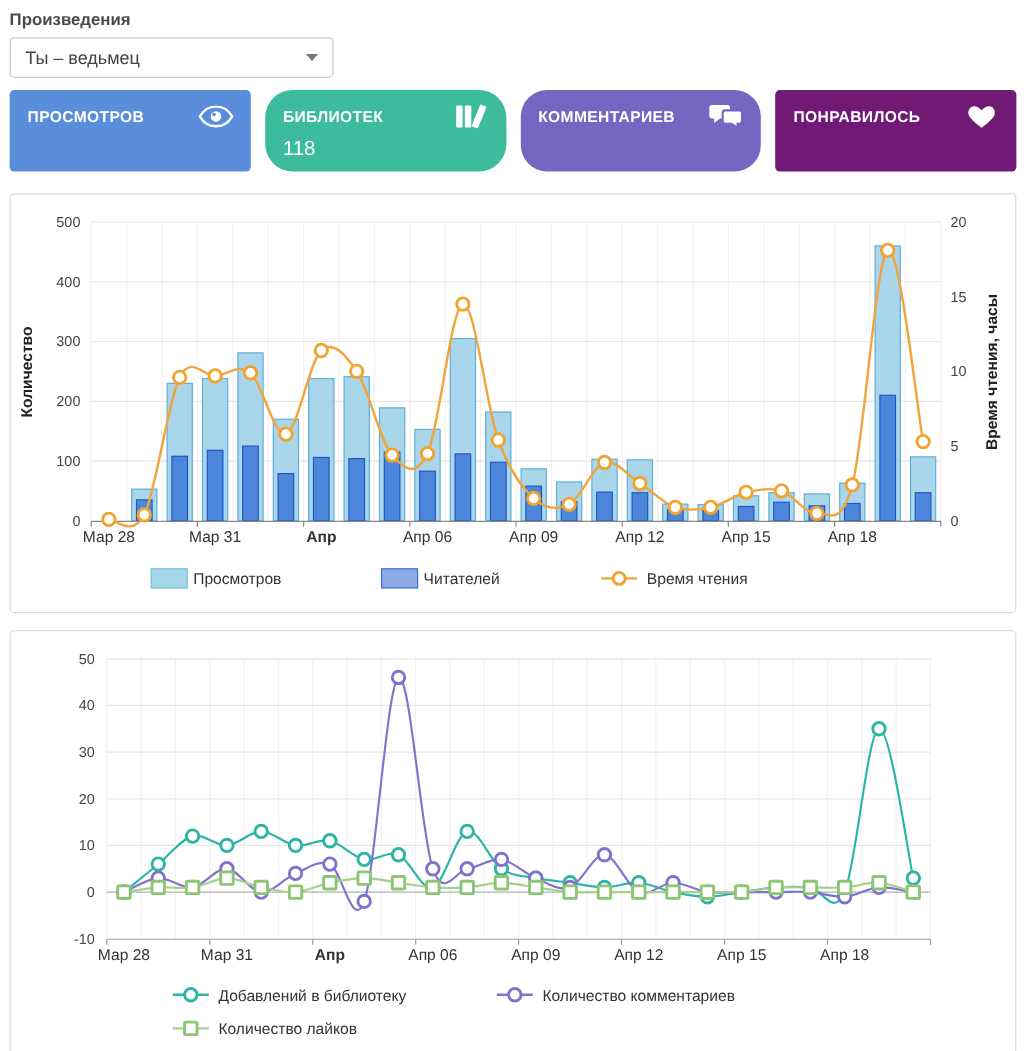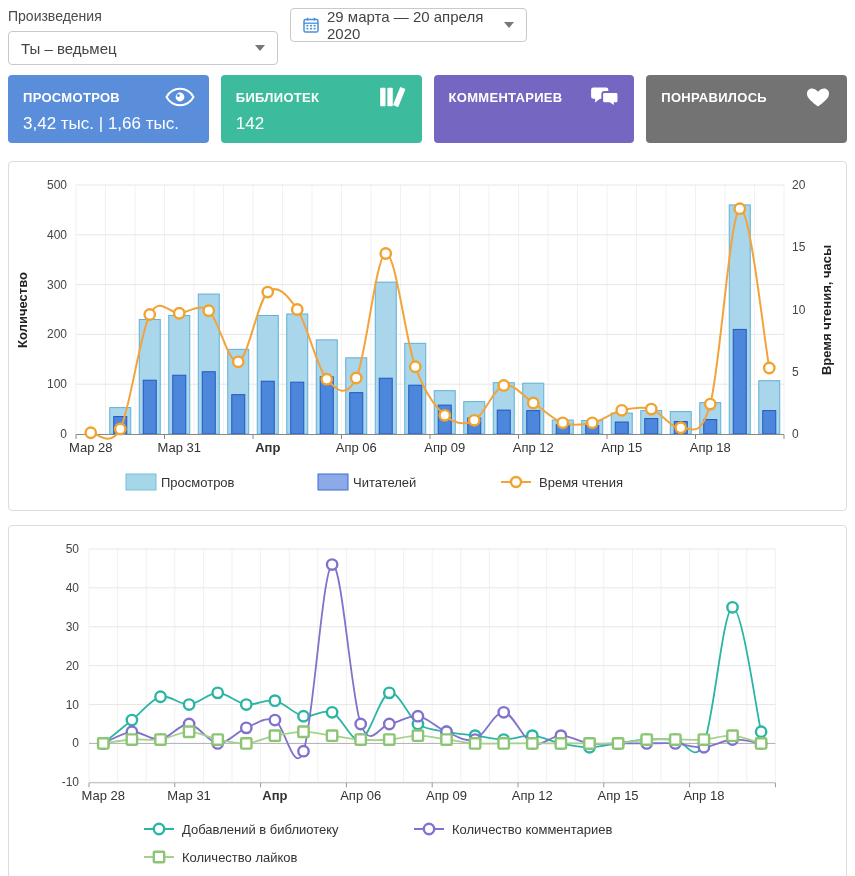--- a/index.html
+++ b/index.html
@@ -1,18 +1,18 @@
 <!DOCTYPE html>
 <html><head>
 <meta charset="utf-8">
 <style>
   html,body{margin:0;padding:0;background:#fff;}
   body{width:855px;font-family:"Liberation Sans","DejaVu Sans",sans-serif;color:#333;}
   .toolbar{display:flex;gap:12px;padding:8px 8px 0 8px;}
-  .field-label{font-size:14px;color:#4a4a4a;margin-bottom:7px;}
+  .field-label{font-size:14px;color:#4a4a4a;margin-bottom:7px;font-weight:bold;}
   .work-group{width:270px;}
   .period-group{width:237px;}
   .select-box{box-sizing:border-box;height:34px;border:1px solid #c9c9c9;border-radius:4px;
     display:flex;align-items:center;padding:0 12px;font-size:15px;color:#444;cursor:pointer;background:#fff;}
   .select-box .grow{flex:1;}
   .caret{width:0;height:0;border-left:5px solid transparent;border-right:5px solid transparent;
     border-top:6px solid #777;margin-left:8px;flex:none;}
   .cal-icon{width:16px;height:16px;margin-right:8px;flex:none;}
   .cards{display:flex;gap:12px;padding:10px 8px 0 8px;}
   .card{flex:1;height:68px;border-radius:4px;color:#fff;box-sizing:border-box;padding:11px 14px 0 15px;}
@@ -31,84 +31,63 @@
 
 <div class="toolbar">
   <div class="work-group">
     <div class="field-label">Произведения</div>
     <div class="select-box">
       <span class="grow">Ты – ведьмец</span>
       <span class="caret"></span>
     </div>
   </div>
   <div class="period-group">
-    <div class="select-box">
-      <span class="cal-icon">
-        <svg viewBox="0 0 16 16">
-          <rect x="1" y="2.6" width="14" height="12.4" rx="1.6" fill="none" stroke="#4a8fd8" stroke-width="1.5"></rect>
-          <line x1="1" y1="6.2" x2="15" y2="6.2" stroke="#4a8fd8" stroke-width="1.3"></line>
-          <line x1="4.6" y1="0.8" x2="4.6" y2="3.6" stroke="#4a8fd8" stroke-width="1.5"></line>
-          <line x1="11.4" y1="0.8" x2="11.4" y2="3.6" stroke="#4a8fd8" stroke-width="1.5"></line>
-          <g fill="#4a8fd8">
-            <rect x="3.4" y="7.9" width="2" height="1.6"></rect>
-              <rect x="7" y="7.9" width="2" height="1.6"></rect>
-              <rect x="10.6" y="7.9" width="2" height="1.6"></rect>
-            <rect x="3.4" y="10.8" width="2" height="1.6"></rect>
-              <rect x="7" y="10.8" width="2" height="1.6"></rect>
-              <rect x="10.6" y="10.8" width="2" height="1.6"></rect>
-          </g>
-        </svg>
-      </span>
-      <span class="grow">29 марта — 20 апреля 2020</span>
-      <span class="caret"></span>
-    </div>
   </div>
 </div>
 
 <div class="cards" id="cards">
     <div class="card" style="background: rgb(90, 142, 219);">
       <div class="card-top">
        <span class="card-label">ПРОСМОТРОВ</span>
        <span class="card-icon">
           <svg viewBox="0 0 26 17">
             <path d="M13 1.4C7.6 1.4 3.4 4.8 1.3 8.5c2.1 3.7 6.3 7.1 11.7 7.1s9.6-3.4 11.7-7.1C22.6 4.8 18.4 1.4 13 1.4z" fill="none" stroke="#fff" stroke-width="1.7"></path>
             <circle cx="13" cy="8.5" r="3.8" fill="#fff"></circle>
             <circle cx="11.6" cy="7.2" r="1.3" fill="#5a8edb"></circle>
           </svg>
         </span>
      </div>
-     <div class="card-value">3,42 тыс. | 1,66 тыс.</div>
     </div>
-    <div class="card" style="background: rgb(60, 188, 157);">
+    <div class="card" style="background: rgb(60, 188, 157); border-radius: 23px;">
       <div class="card-top">
        <span class="card-label">БИБЛИОТЕК</span>
        <span class="card-icon">
           <svg viewBox="0 0 24 18">
             <rect x="1.5" y="1.5" width="4.4" height="15" rx="0.6" fill="#fff"></rect>
             <rect x="7.4" y="1.5" width="4.4" height="15" rx="0.6" fill="#fff"></rect>
             <g transform="rotate(22 17 9)">
               <rect x="14.8" y="1" width="4.6" height="16" rx="0.6" fill="#fff"></rect>
             </g>
           </svg>
         </span>
      </div>
-     <div class="card-value">142</div>
+     <div class="card-value">118</div>
     </div>
-    <div class="card" style="background: rgb(117, 102, 193);">
+    <div class="card" style="background: rgb(117, 102, 193); border-radius: 22px;">
       <div class="card-top">
        <span class="card-label">КОММЕНТАРИЕВ</span>
        <span class="card-icon">
           <svg viewBox="0 0 27 19">
             <path d="M3 1h11.5a2 2 0 0 1 2 2v6a2 2 0 0 1-2 2H9l-4.4 3.4V11H3a2 2 0 0 1-2-2V3a2 2 0 0 1 2-2z" fill="#fff"></path>
             <path d="M13 5h10.5a2 2 0 0 1 2 2v6a2 2 0 0 1-2 2h-1.3v3.2L17.6 15H13a2 2 0 0 1-2-2V7a2 2 0 0 1 2-2z" fill="#fff" stroke="#7566c1" stroke-width="1.6"></path>
           </svg>
         </span>
      </div>
     </div>
-    <div class="card" style="background: #737373;">
+    <div class="card" style="background: #701a75;">
       <div class="card-top">
        <span class="card-label">ПОНРАВИЛОСЬ</span>
        <span class="card-icon">
           <svg viewBox="0 0 24 22">
             <path d="M12 20.5S3.8 14.9 1.6 10.5C-0.1 7.1 1.7 3 5.4 2.6 7.7 2.4 9.6 3.5 12 5.8 14.4 3.5 16.3 2.4 18.6 2.6c3.7.4 5.5 4.5 3.8 7.9C20.2 14.9 12 20.5 12 20.5z" fill="#fff"></path>
           </svg>
         </span>
      </div>
     </div>
   </div>

